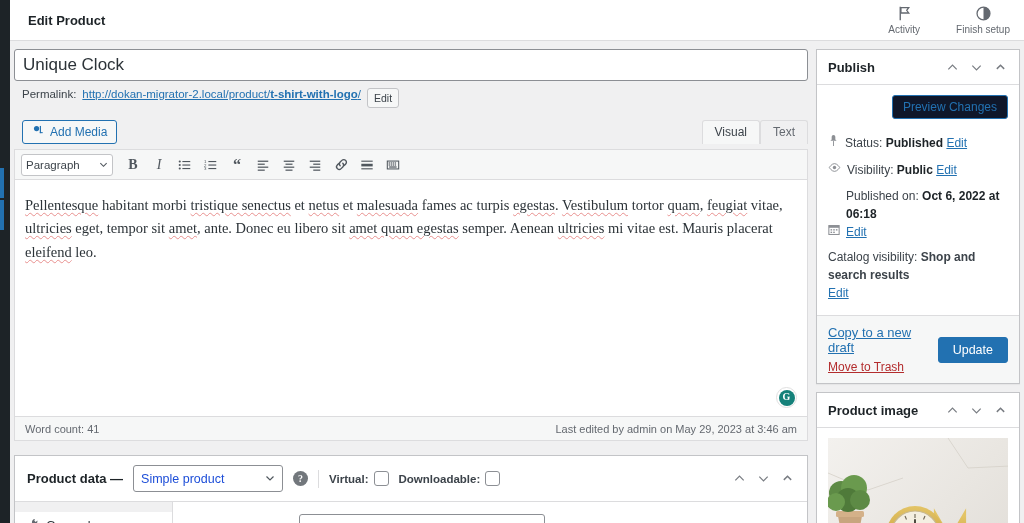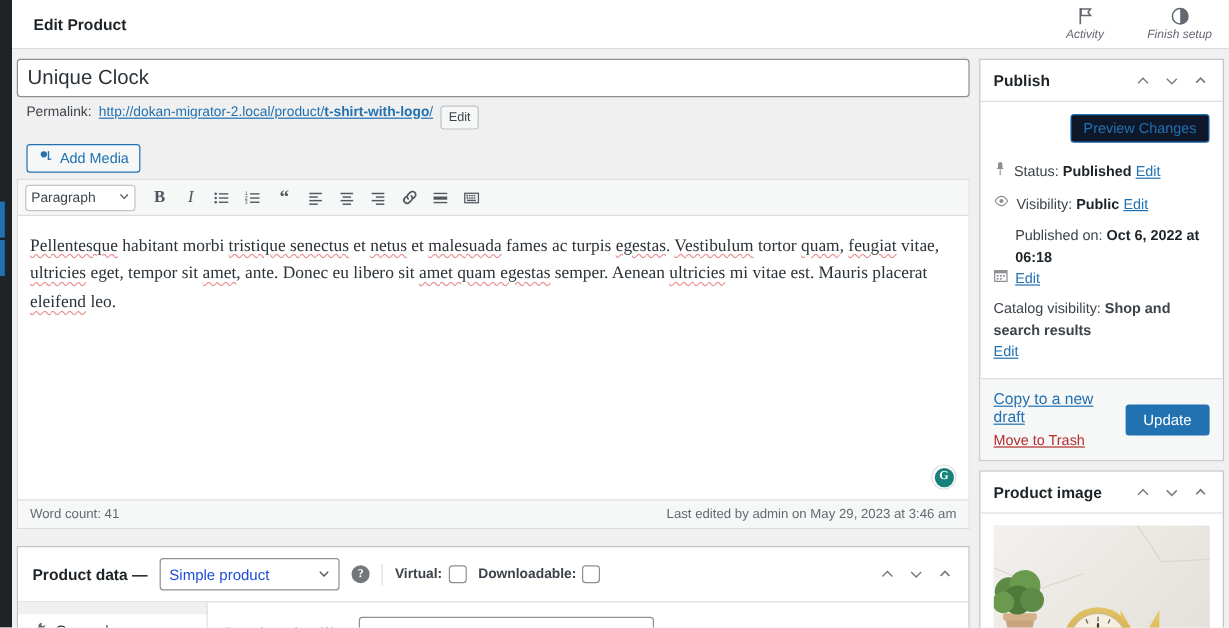--- a/index.html
+++ b/index.html
@@ -26,21 +26,21 @@
 
   
   .wc-header {
     position: absolute; left: 10px; top: 0; width: 1014px; height: 41px;
     background: #fff; border-bottom: 1px solid #dcdcde;
     display: flex; align-items: center; justify-content: space-between;
     padding: 0 14px 0 18px;
     gap: 21px;
   }
   .wc-header .title { font-size: 13px; font-weight: bold; color: #1d2327; }
-  .wc-header .tools { display: flex; align-items: flex-start; gap: 26px; font-style: italic; }
+  .wc-header .tools { display: flex; align-items: flex-start; gap: 26px; }
   .hdr-item {
     display: flex; flex-direction: column; align-items: center; gap: 2px;
     color: #646970; font-size: 10px; line-height: 1.1; cursor: pointer;
     min-width: 52px;
   }
   .hdr-item svg { display: block; }
 
   
   .wrap { position: absolute; left: 10px; top: 41px; width: 1014px; height: 482px; }
   .col-main { position: absolute; left: 4px; top: 0; width: 794px; }
@@ -281,20 +281,24 @@
           <button class="btn-add-media">
             <span>
               <svg width="13" height="13" viewBox="0 0 20 20">
                   <circle cx="7" cy="7" r="4" fill="#2271b1"></circle>
                   <rect x="12" y="3" width="1.8" height="11" fill="#2271b1"></rect>
                   <rect x="12" y="12.5" width="4.5" height="1.6" fill="#2271b1"></rect>
                 </svg>
             </span>
             <span>Add Media</span>
           </button>
+          <div class="ed-tabs">
+            <div class="ed-tab active">Visual</div>
+            <div class="ed-tab">Text</div>
+          </div>
         </div>
 
         <div class="ed-box">
           <div class="ed-toolbar">
             <div class="fmt-select">
               <span>Paragraph</span>
               <span>
                 <svg width="9" height="9" viewBox="0 0 10 10">
                     <path d="M1.5 3.5L5 7l3.5-3.5" stroke="#50575e" stroke-width="1.2" fill="none"></path>
                   </svg>

